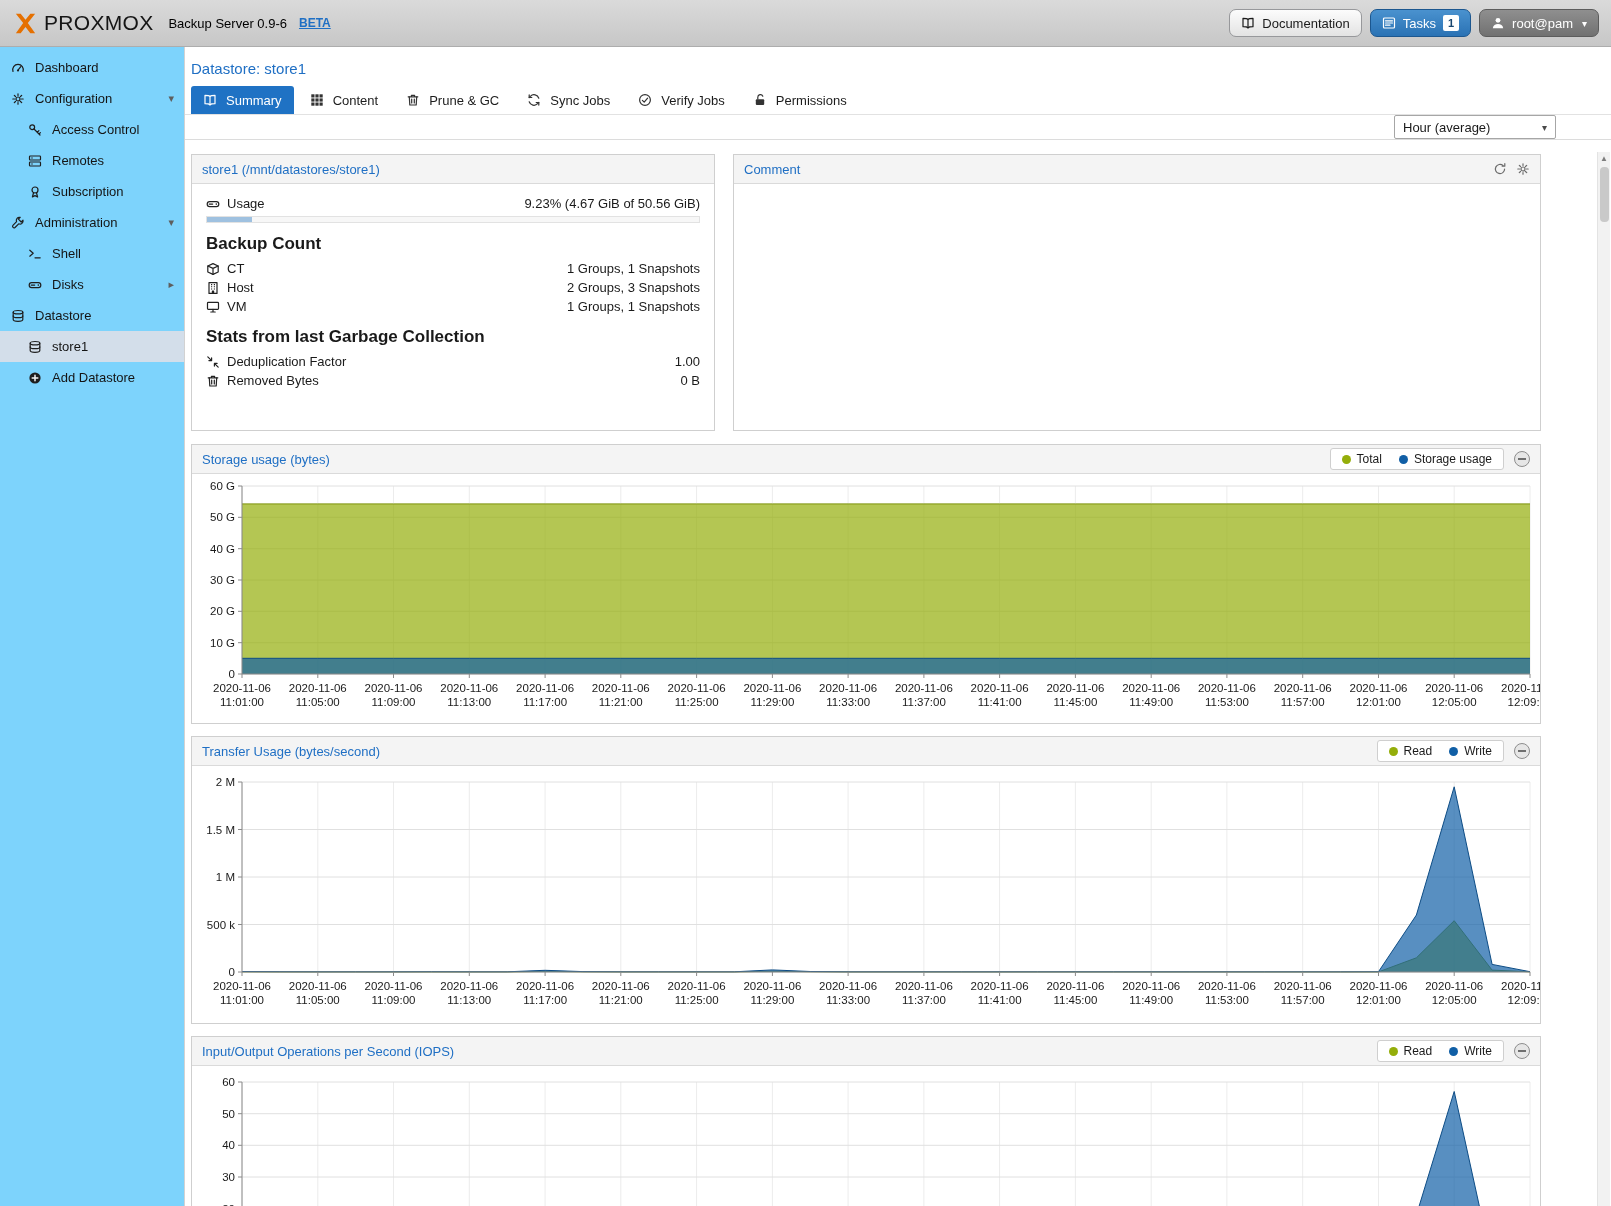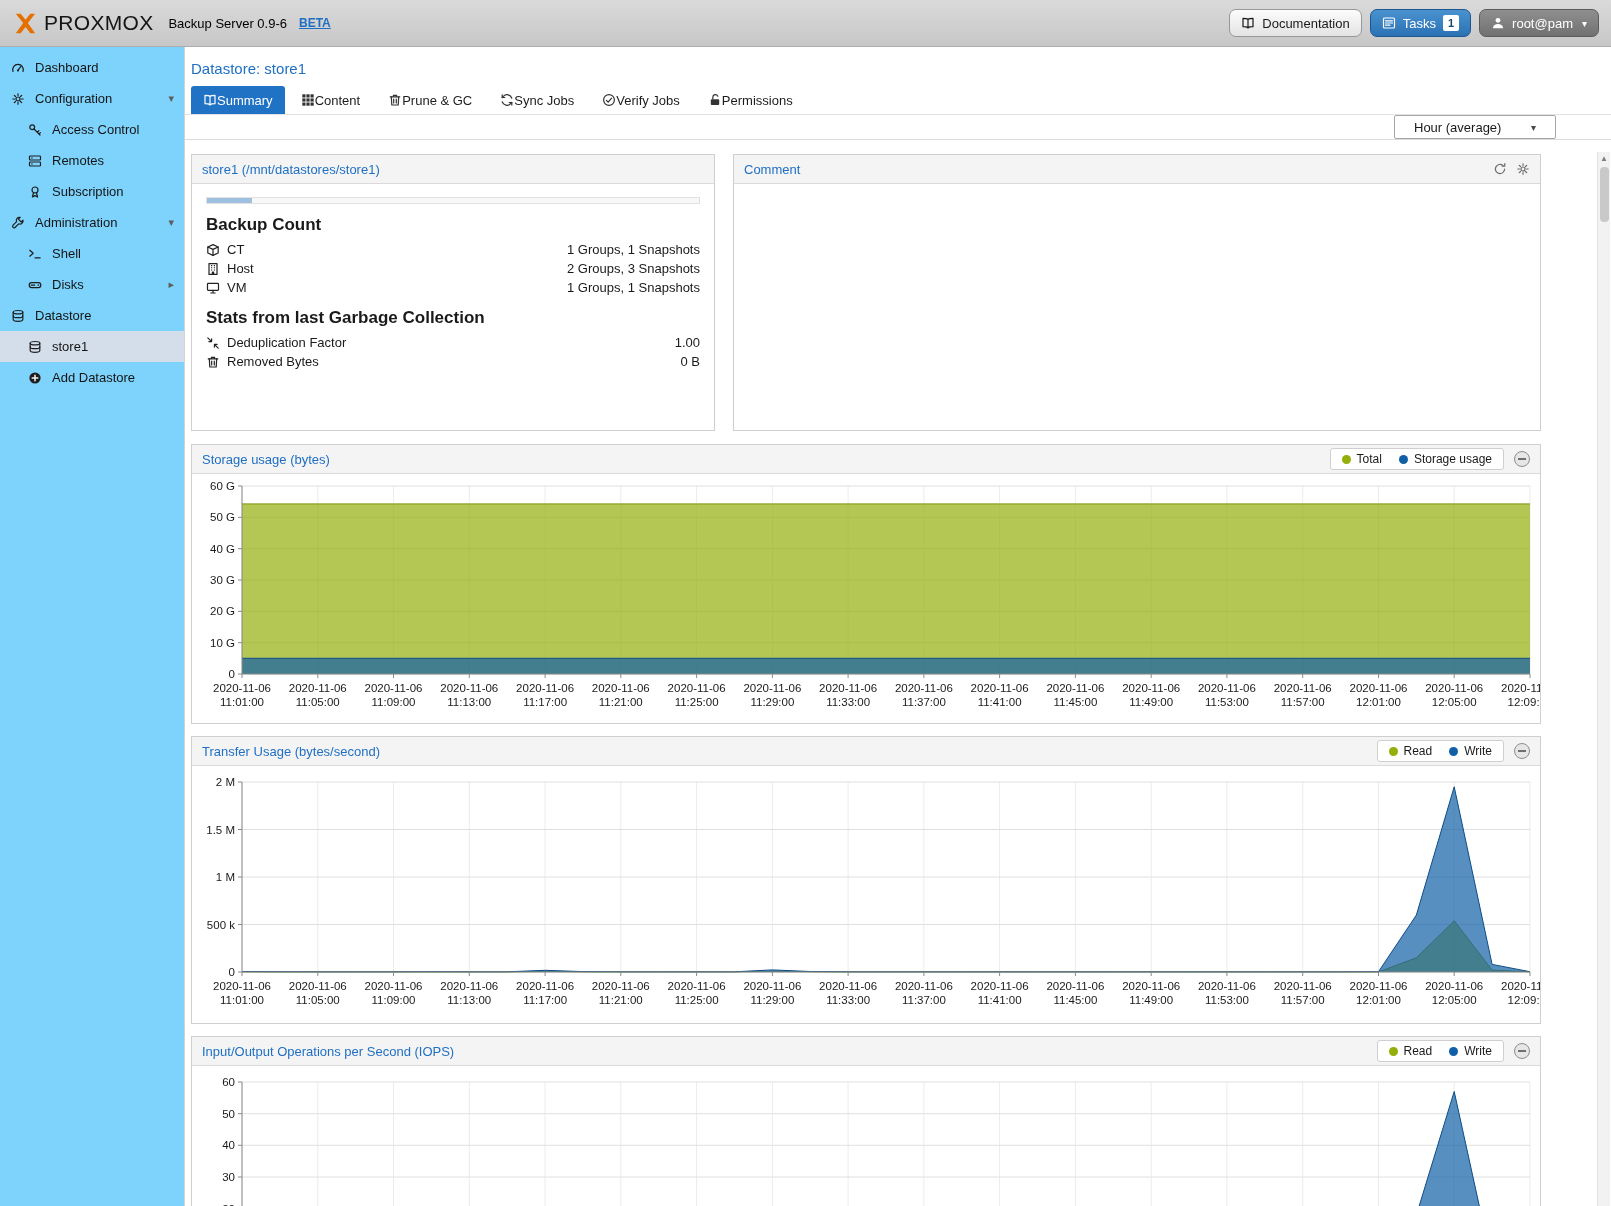--- a/index.html
+++ b/index.html
@@ -24,26 +24,26 @@
 .app{display:flex;height:1159px}
 .sidebar{width:185px;background:#7dd3fc;border-right:1px solid #d2d2d2;padding-top:5px;flex:none}
 .snav-item{display:flex;align-items:center;gap:9px;height:31px;padding:0 10px;cursor:pointer;color:#141414}
 .snav-item .sicon{width:16px;display:flex;justify-content:center;color:#1e1e1e}
 .snav-item.level-1{padding-left:27px}
 .snav-item.selected{background:#d3deea}
 .scaret{margin-left:auto;color:#5e5e5e;font-size:11px}
 .content{flex:1;position:relative;display:flex;flex-direction:column;background:#fff;min-width:0}
 .page-title{padding:13px 0 9px 6px;font-size:15px;color:#1f6fc4}
 .tabbar{display:flex;gap:4px;padding:0 0 0 6px;border-bottom:1px solid #e2e2e2}
-.tab{display:flex;align-items:center;gap:0;height:28px;padding:0 12px;border-radius:3px 3px 0 0;cursor:pointer;color:#1c1c1c}
+.tab{display:flex;align-items:center;gap:9px;height:28px;padding:0 12px;border-radius:3px 3px 0 0;cursor:pointer;color:#1c1c1c}
 .tab .ticon{display:flex;color:#333}
 .tab.active{background:#1f72c4;color:#fff}
 .tab.active .ticon{color:#fff}
 .toolbar{height:38px;display:flex;align-items:center;justify-content:flex-end;padding-right:55px;border-bottom:1px solid #dcdcdc}
-.select{width:162px;height:24px;border:1px solid #a6a6a6;border-radius:2px;background:#fff;display:flex;align-items:center;padding:0 19px;cursor:pointer;font-size:13px}
+.select{width:162px;height:24px;border:1px solid #a6a6a6;border-radius:2px;background:#fff;display:flex;align-items:center;padding:0 8px;cursor:pointer;font-size:13px}
 .sel-caret{margin-left:auto;color:#4a4a4a;font-size:10px}
 .view{flex:1;padding:14px 70px 0 6px}
 
 
 .panel{border:1px solid #cfcfcf;background:#fff}
 .panels-row{display:flex;gap:18px}
 .panels-row .panel{height:277px}
 .panel.store{width:524px;flex:none}
 .panel.comment{flex:1}
 .panel-header{height:29px;background:#f4f4f4;border-bottom:1px solid #dadada;display:flex;align-items:center;padding:0 10px;gap:10px}
@@ -313,20 +313,31 @@
     </div>
 
     <div class="view">
       <div class="panels-row">
 
         <section class="panel store">
           <div class="panel-header">
             <span class="panel-title">store1 (/mnt/datastores/store1)</span>
           </div>
           <div class="panel-body">
+            <div class="kv">
+              <span class="ic">
+                  <svg width="14" height="14" viewBox="0 0 14 14" aria-hidden="true">
+                    <rect x="1.2" y="4.6" width="11.6" height="5" rx="2.4" stroke="currentColor" stroke-width="1.2" fill="none" stroke-linecap="round" stroke-linejoin="round"></rect>
+                    <circle cx="10.3" cy="7.1" r=".8" fill="currentColor"></circle>
+                    <path d="M3.2 7.1h3.5" stroke="currentColor" stroke-width="1.2" fill="none" stroke-linecap="round" stroke-linejoin="round"></path>
+                  </svg>
+                </span>
+              <span>Usage</span>
+              <span class="val">9.23% (4.67 GiB of 50.56 GiB)</span>
+            </div>
             <div class="progress">
               <div class="progress-fill" style="width: 9.23%;"></div>
             </div>
             <div class="sec-head">Backup Count</div>
             <div id="count-rows">
                 <div class="kv">
                   <span class="ic">
                     <svg width="14" height="14" viewBox="0 0 14 14" aria-hidden="true">
                       <path d="M7 1.6l5.2 2.4v6L7 12.4 1.8 10V4z" stroke="currentColor" stroke-width="1.2" fill="none" stroke-linecap="round" stroke-linejoin="round"></path>
                       <path d="M1.8 4L7 6.4 12.2 4M7 6.4v6" stroke="currentColor" stroke-width="1.2" fill="none" stroke-linecap="round" stroke-linejoin="round"></path>

